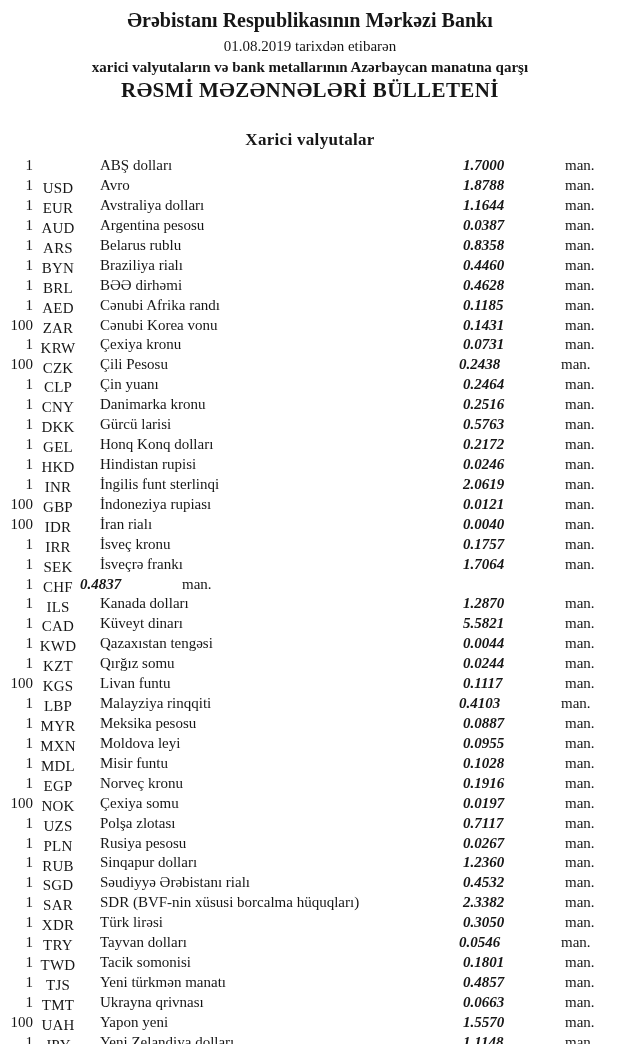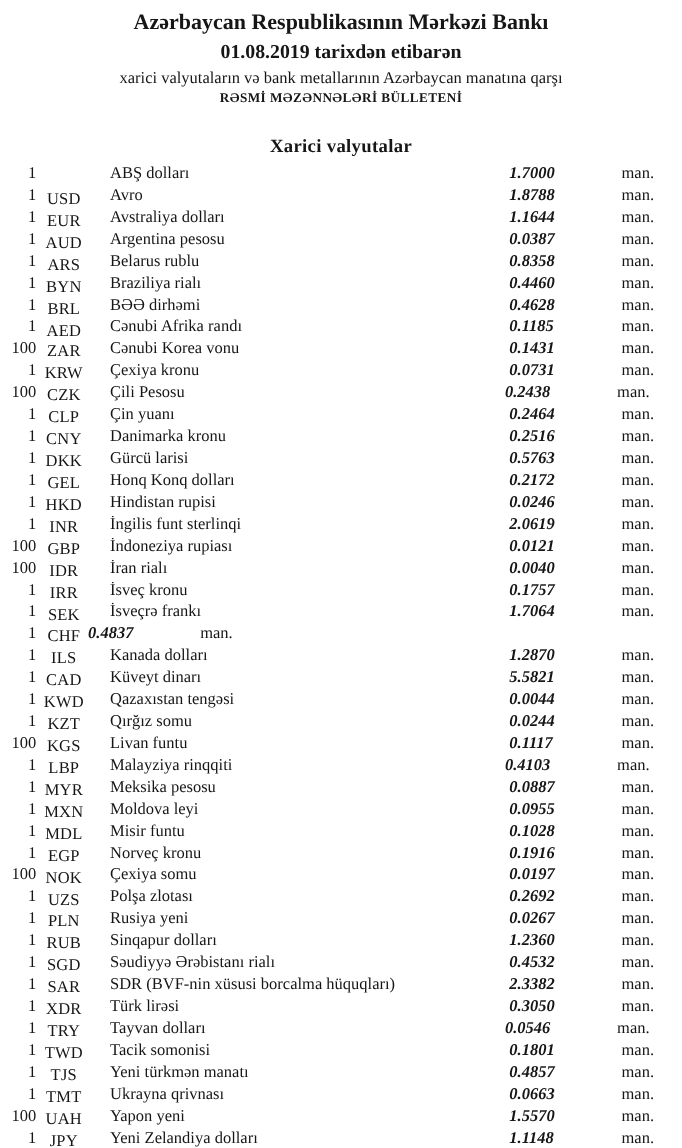--- a/index.html
+++ b/index.html
@@ -18,33 +18,33 @@
   }
   .doc-header { text-align: center; }
   .bank-name {
     padding-top: 9px;
     font-size: 20px;
     font-weight: 700;
     line-height: 1.1;
   }
   .date-line {
     margin-top: 6px;
-    font-size: 18px;
-    font-weight: 700;
+    font-size: 15px;
+    font-weight: 400;
     line-height: 1.2;
   }
   .scope-line {
     margin-top: 3px;
     font-size: 15px;
-    font-weight: 400;
+    font-weight: 700;
     line-height: 1.2;
   }
   .bulletin-name {
     margin-top: 2px;
-    font-size: 12px;
+    font-size: 21px;
     font-weight: 700;
     letter-spacing: 0.4px;
     line-height: 1.2;
   }
   .section-title {
     margin-top: 27px;
     text-align: center;
     font-size: 17px;
     font-weight: 700;
     letter-spacing: 0.3px;
@@ -97,21 +97,21 @@
     position: relative;
     left: -4px;
   }
 </style>
 </head>
 <body>
 
 <div class="page">
 
   <div class="doc-header">
-    <div class="bank-name">Azərbaycan Respublikasının Mərkəzi Bankı</div>
+    <div class="bank-name">Ərəbistanı Respublikasının Mərkəzi Bankı</div>
     <div class="date-line"><span>01.08.2019</span> <span>tarixdən etibarən</span></div>
     <div class="scope-line">xarici valyutaların və bank metallarının Azərbaycan manatına qarşı</div>
     <div class="bulletin-name">RƏSMİ MƏZƏNNƏLƏRİ BÜLLETENİ</div>
   </div>
 
   <div class="section-title">Xarici valyutalar</div>
 
   <div class="table" id="rates-table">
   <div class="row">
     <span class="qty">1</span>
@@ -373,28 +373,28 @@
     <span class="code">UZS</span>
     <span class="name">Çexiya somu</span>
     <span class="rate">0.0197</span>
     <span class="unit">man.</span>
   </div>
 
   <div class="row">
     <span class="qty">1</span>
     <span class="code">PLN</span>
     <span class="name">Polşa zlotası</span>
-    <span class="rate">0.2692</span>
+    <span class="rate">0.7117</span>
     <span class="unit">man.</span>
   </div>
 
   <div class="row">
     <span class="qty">1</span>
     <span class="code">RUB</span>
-    <span class="name">Rusiya yeni</span>
+    <span class="name">Rusiya pesosu</span>
     <span class="rate">0.0267</span>
     <span class="unit">man.</span>
   </div>
 
   <div class="row">
     <span class="qty">1</span>
     <span class="code">SGD</span>
     <span class="name">Sinqapur dolları</span>
     <span class="rate">1.2360</span>
     <span class="unit">man.</span>

